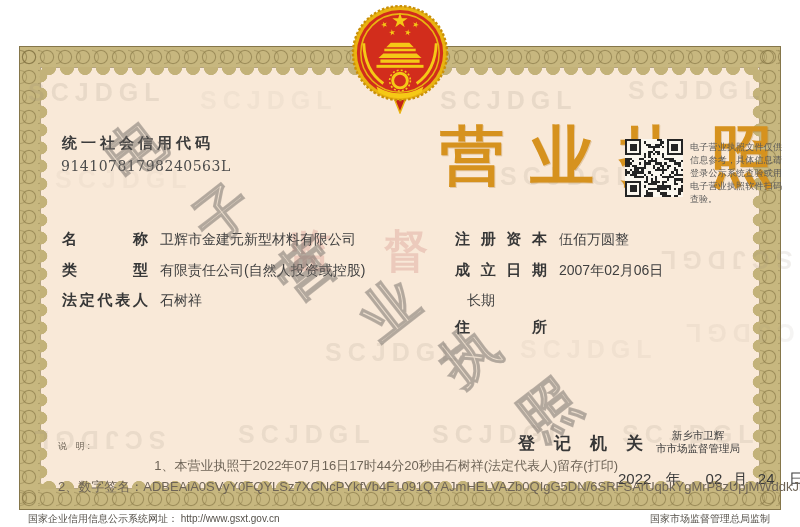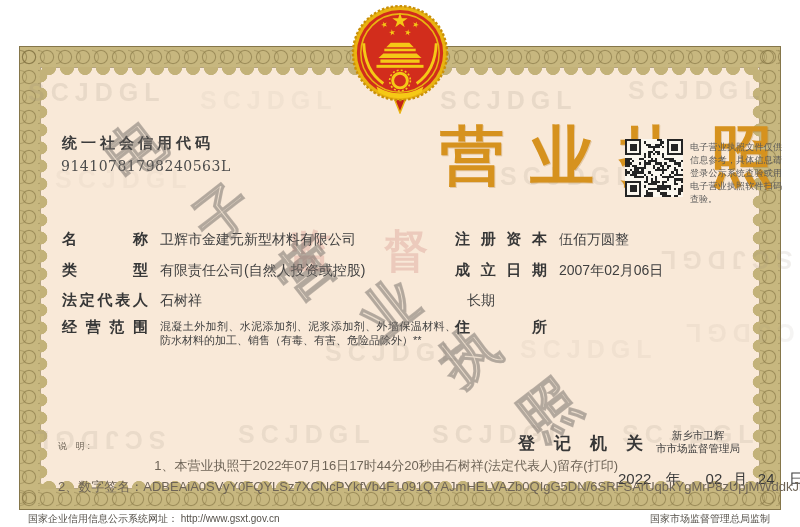--- a/index.html
+++ b/index.html
@@ -425,24 +425,20 @@
     <span class="val">卫辉市金建元新型材料有限公司</span>
   </div>
   <div class="row" style="left:62px;top:261px;">
     <span class="jlabel lab-l">类型</span>
     <span class="val">有限责任公司(自然人投资或控股)</span>
   </div>
   <div class="row" style="left:62px;top:291px;">
     <span class="jlabel lab-l">法定代表人</span>
     <span class="val">石树祥</span>
   </div>
-  <div class="row" style="left:62px;top:318px;">
-    <span class="jlabel lab-l">经营范围</span>
-    <span class="val val-scope">混凝土外加剂、水泥添加剂、泥浆添加剂、外墙保温材料、防水材料的加工、销售（有毒、有害、危险品除外）**</span>
-  </div>
 
   <div class="row" style="left:455px;top:230px;">
     <span class="jlabel lab-r">注册资本</span>
     <span class="val">伍佰万圆整</span>
   </div>
   <div class="row" style="left:455px;top:261px;">
     <span class="jlabel lab-r">成立日期</span>
     <span class="val">2007年02月06日</span>
   </div>
   <div class="row" style="left:455px;top:291px;">

